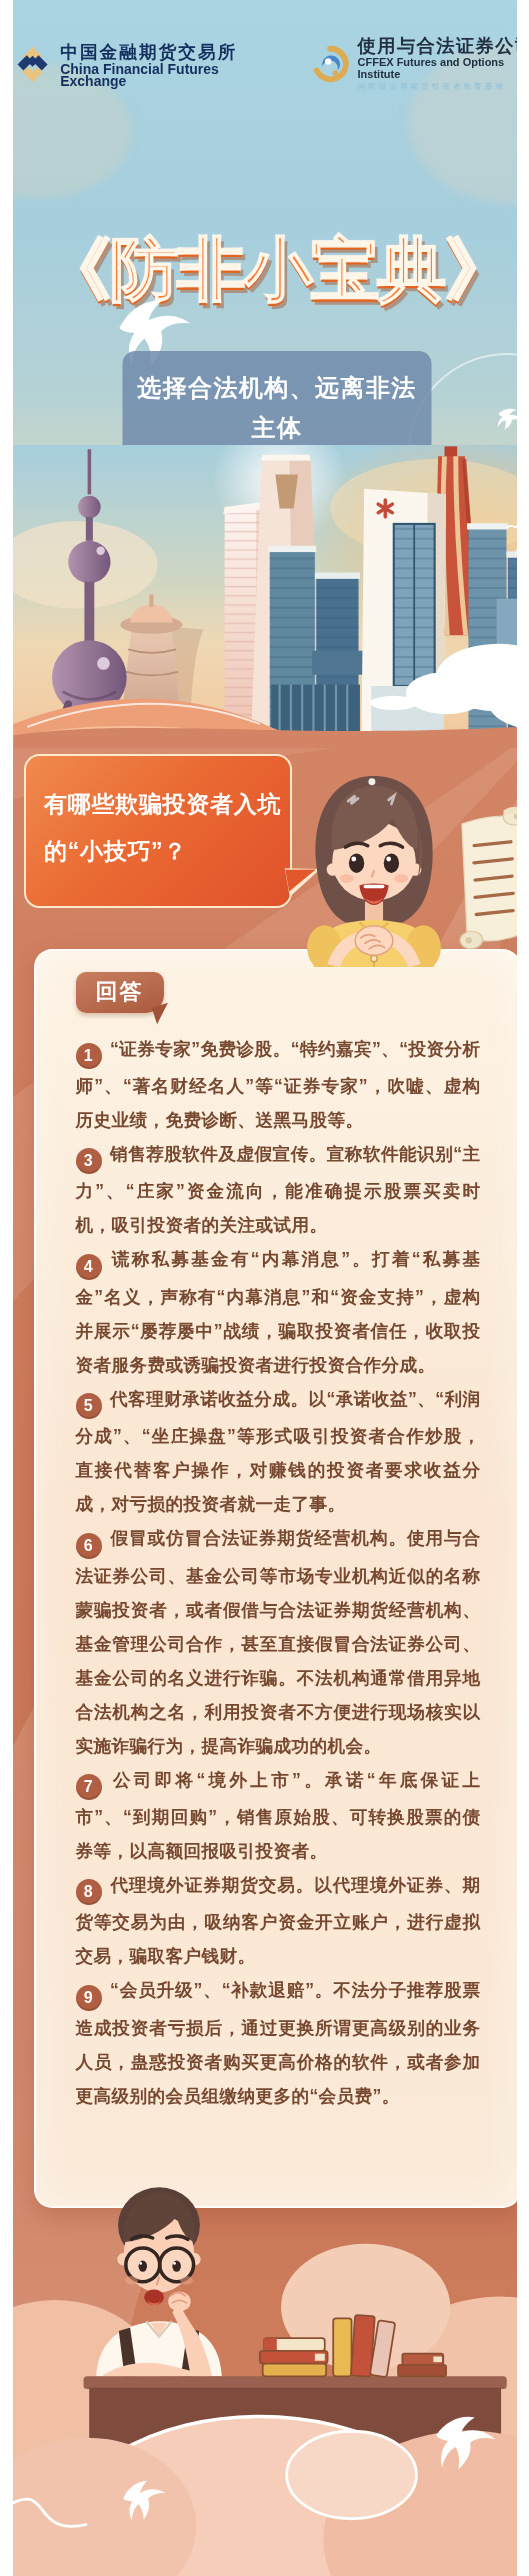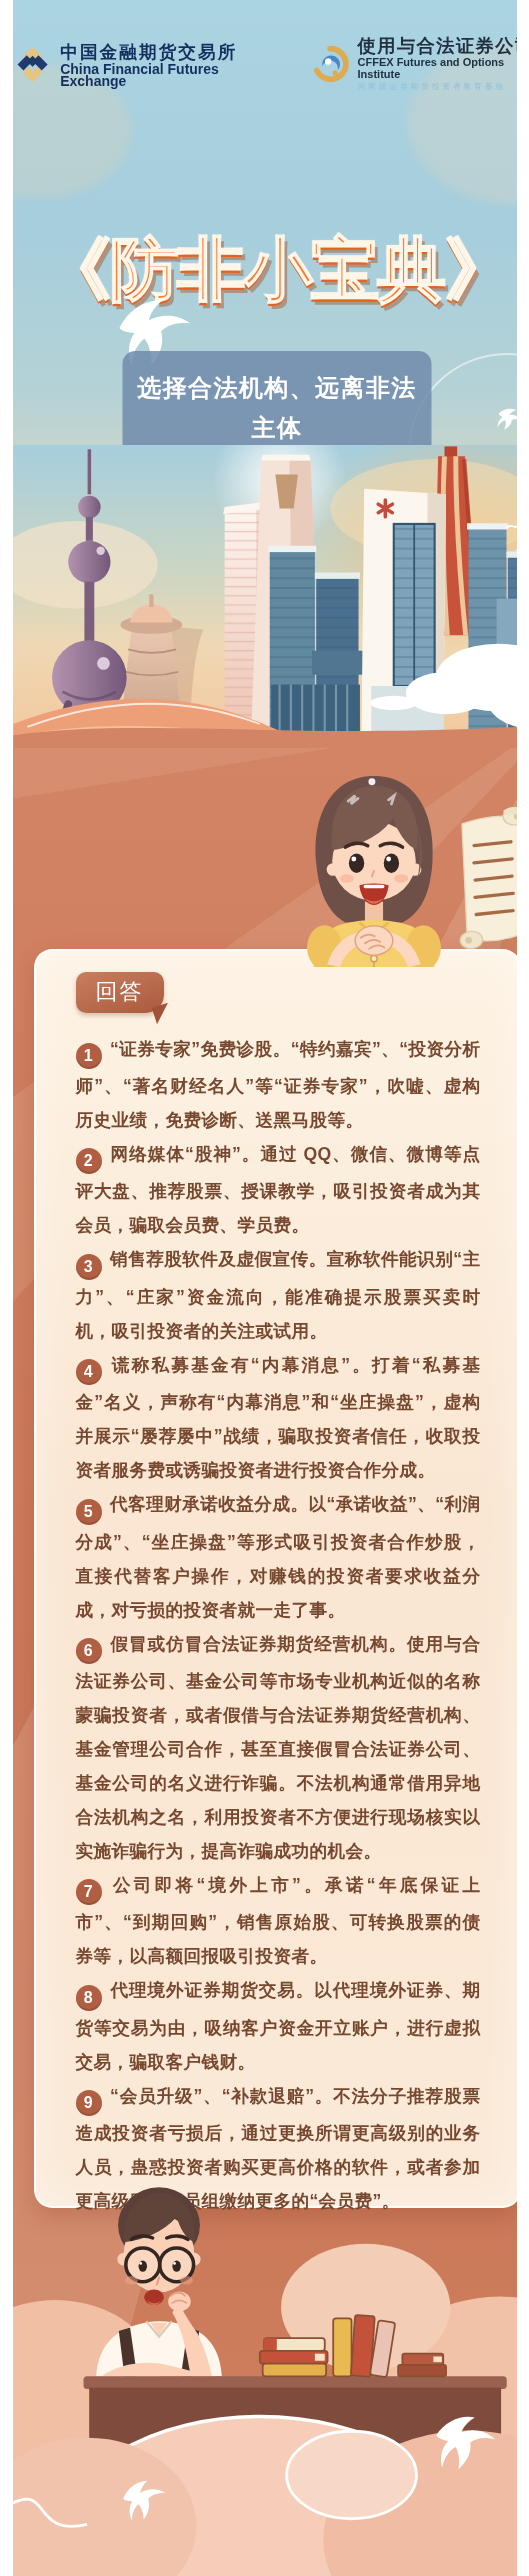--- a/index.html
+++ b/index.html
@@ -82,21 +82,21 @@
   .answer-card{
     position:absolute;top:201px;left:21px;width:487px;height:1259px;z-index:2;
     background:linear-gradient(180deg,#fdf3e4 0%,#fae6d2 45%,#fbead8 100%);
     border:2.8px solid rgba(255,255,255,.85);border-radius:18.3px;
     box-shadow:0 8.5px 21px rgba(140,60,30,.25), inset 0 0 42px rgba(255,255,255,.45);
     padding:21px 38px 28px 40px;
   }
   .answer-badge{
     position:relative;display:inline-block;
     background:linear-gradient(160deg,#c97e5f 0%,#aa5a3e 100%);
-    color:#ffffff;font-size:22px;font-weight:400;letter-spacing:2.1px;
+    color:#ffffff;font-size:22px;font-weight:700;letter-spacing:2.1px;
     padding:5px 20px 6.4px;border-radius:10px 10px 18.3px 10px;
     box-shadow:0 2.1px 4.2px rgba(120,50,25,.25);
   }
   .answer-badge::after{content:"";position:absolute;right:-7px;bottom:-8.5px;width:0;height:0;
     border-top:17px solid #a25237;border-right:17px solid transparent;transform:rotate(-18deg);}
   .answer-items{margin-top:18.3px;}
   .answer-item{
     color:#774830;font-size:17.6px;font-weight:600;line-height:34px;
     text-align:justify;text-align-last:left;letter-spacing:0.4px;
   }
@@ -315,20 +315,24 @@
         <path d="M700,118 Q706,112 712,117 Q718,112 724,118"></path>
         <path d="M714,150 Q719,145 724,149 Q729,145 734,150"></path>
       </g>
     </svg>
   </section>
 
   <section class="qa">
     <div class="qa-rays"></div>
 
     <div class="question-row">
+      <div class="bubble">
+        <div>有哪些欺骗投资者入坑</div>
+        <div>的“小技巧”？</div>
+      </div>
 
       <svg class="girl" width="178" height="209" viewBox="0 0 250 300">
         <path d="M125,26 C62,26 36,86 42,150 C46,198 62,224 84,236 L166,236 C192,223 206,196 209,148 C213,84 188,26 125,26 Z" fill="#6e5049"></path>
         <rect x="112" y="206" width="26" height="32" fill="#f3c3a6"></rect>
         <circle cx="66" cy="160" r="9" fill="#fcd8c0"></circle>
           <circle cx="184" cy="160" r="9" fill="#fcd8c0"></circle>
         <ellipse cx="125" cy="148" rx="60" ry="57" fill="#fcd8c0"></ellipse>
         <path d="M65,132 C58,66 92,40 126,40 C168,40 194,74 187,132 C172,126 160,108 152,86 C136,112 100,128 65,132 Z" fill="#7a594f"></path>
         <path d="M186,95 C196,120 196,152 188,172 C193,140 191,115 186,95 Z" fill="#7a594f"></path>
         <g stroke="#ffffff" stroke-opacity=".6" stroke-width="4" fill="none" stroke-linecap="round">
@@ -382,23 +386,22 @@
             <line x1="36" y1="176" x2="92" y2="174"></line>
           </g>
         </g>
       </svg>
     </div>
 
     <div class="answer-card">
       <div class="answer-badge">回答</div>
       <div class="answer-items">
           <div class="answer-item"><span class="num-badge">1</span><span>“证券专家”免费诊股。“特约嘉宾”、“投资分析师”、“著名财经名人”等“证券专家”，吹嘘、虚构历史业绩，免费诊断、送黑马股等。</span></div>
-          <div class="answer-item"><span class="num-badge">2</span><span>网络媒体“股神”。通过 QQ、微信、微博等点评大盘、推荐股票、授课教学，吸引投资者成为其会员，骗取会员费、学员费。</span></div>
           <div class="answer-item"><span class="num-badge">3</span><span>销售荐股软件及虚假宣传。宣称软件能识别“主力”、“庄家”资金流向，能准确提示股票买卖时机，吸引投资者的关注或试用。</span></div>
-          <div class="answer-item"><span class="num-badge">4</span><span>谎称私募基金有“内幕消息”。打着“私募基金”名义，声称有“内幕消息”和“坐庄操盘”，虚构并展示“屡荐屡中”战绩，骗取投资者信任，收取投资者服务费或诱骗投资者进行投资合作分成。</span></div>
+          <div class="answer-item"><span class="num-badge">4</span><span>谎称私募基金有“内幕消息”。打着“私募基金”名义，声称有“内幕消息”和“资金支持”，虚构并展示“屡荐屡中”战绩，骗取投资者信任，收取投资者服务费或诱骗投资者进行投资合作分成。</span></div>
           <div class="answer-item"><span class="num-badge">5</span><span>代客理财承诺收益分成。以“承诺收益”、“利润分成”、“坐庄操盘”等形式吸引投资者合作炒股，直接代替客户操作，对赚钱的投资者要求收益分成，对亏损的投资者就一走了事。</span></div>
           <div class="answer-item"><span class="num-badge">6</span><span>假冒或仿冒合法证券期货经营机构。使用与合法证券公司、基金公司等市场专业机构近似的名称蒙骗投资者，或者假借与合法证券期货经营机构、基金管理公司合作，甚至直接假冒合法证券公司、基金公司的名义进行诈骗。不法机构通常借用异地合法机构之名，利用投资者不方便进行现场核实以实施诈骗行为，提高诈骗成功的机会。</span></div>
           <div class="answer-item"><span class="num-badge">7</span><span>公司即将“境外上市”。承诺“年底保证上市”、“到期回购”，销售原始股、可转换股票的债券等，以高额回报吸引投资者。</span></div>
           <div class="answer-item"><span class="num-badge">8</span><span>代理境外证券期货交易。以代理境外证券、期货等交易为由，吸纳客户资金开立账户，进行虚拟交易，骗取客户钱财。</span></div>
           <div class="answer-item"><span class="num-badge">9</span><span>“会员升级”、“补款退赔”。不法分子推荐股票造成投资者亏损后，通过更换所谓更高级别的业务人员，蛊惑投资者购买更高价格的软件，或者参加更高级别的会员组缴纳更多的“会员费”。</span></div>
         </div>
     </div>
 
     <svg class="bottom-illo" viewBox="0 0 750 571">
       <ellipse cx="60" cy="300" rx="150" ry="120" fill="#f1bfa4"></ellipse>

